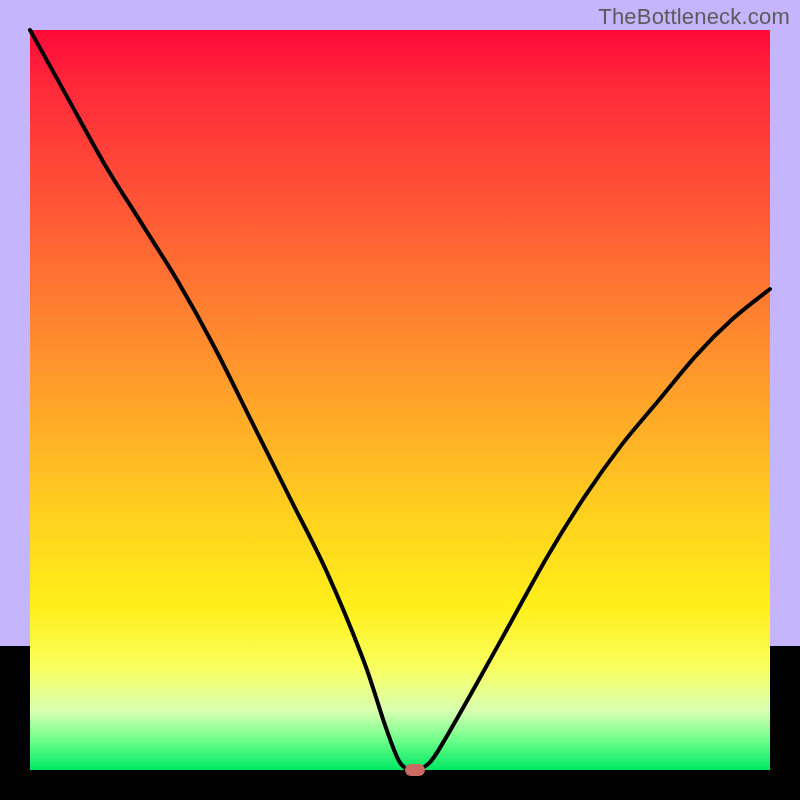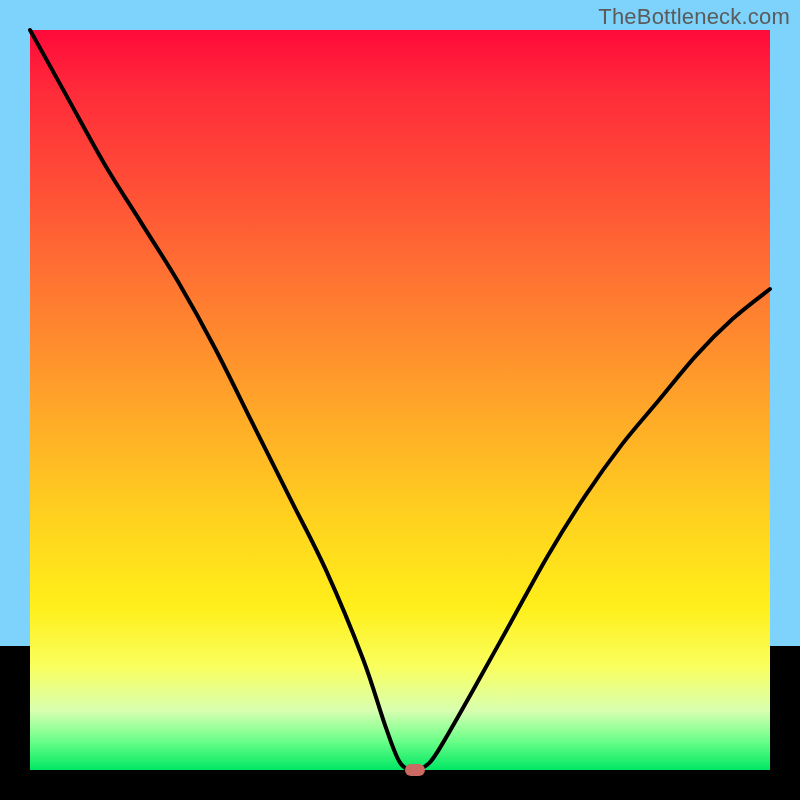--- a/index.html
+++ b/index.html
@@ -8,21 +8,21 @@
     width: 800px;
     height: 800px;
     background: #000;
     overflow: hidden;
     font-family: Arial, Helvetica, sans-serif;
   }
   .frame {
     position: relative;
     width: 800px;
     height: 646px;
-    background: #7dd3fc;
+    background: #c4b5fd;
   }
   .plot-area {
     position: absolute;
     
     left: 30px;
     top: 30px;
     width: 740px;
     height: 740px;
     
     background: linear-gradient(

